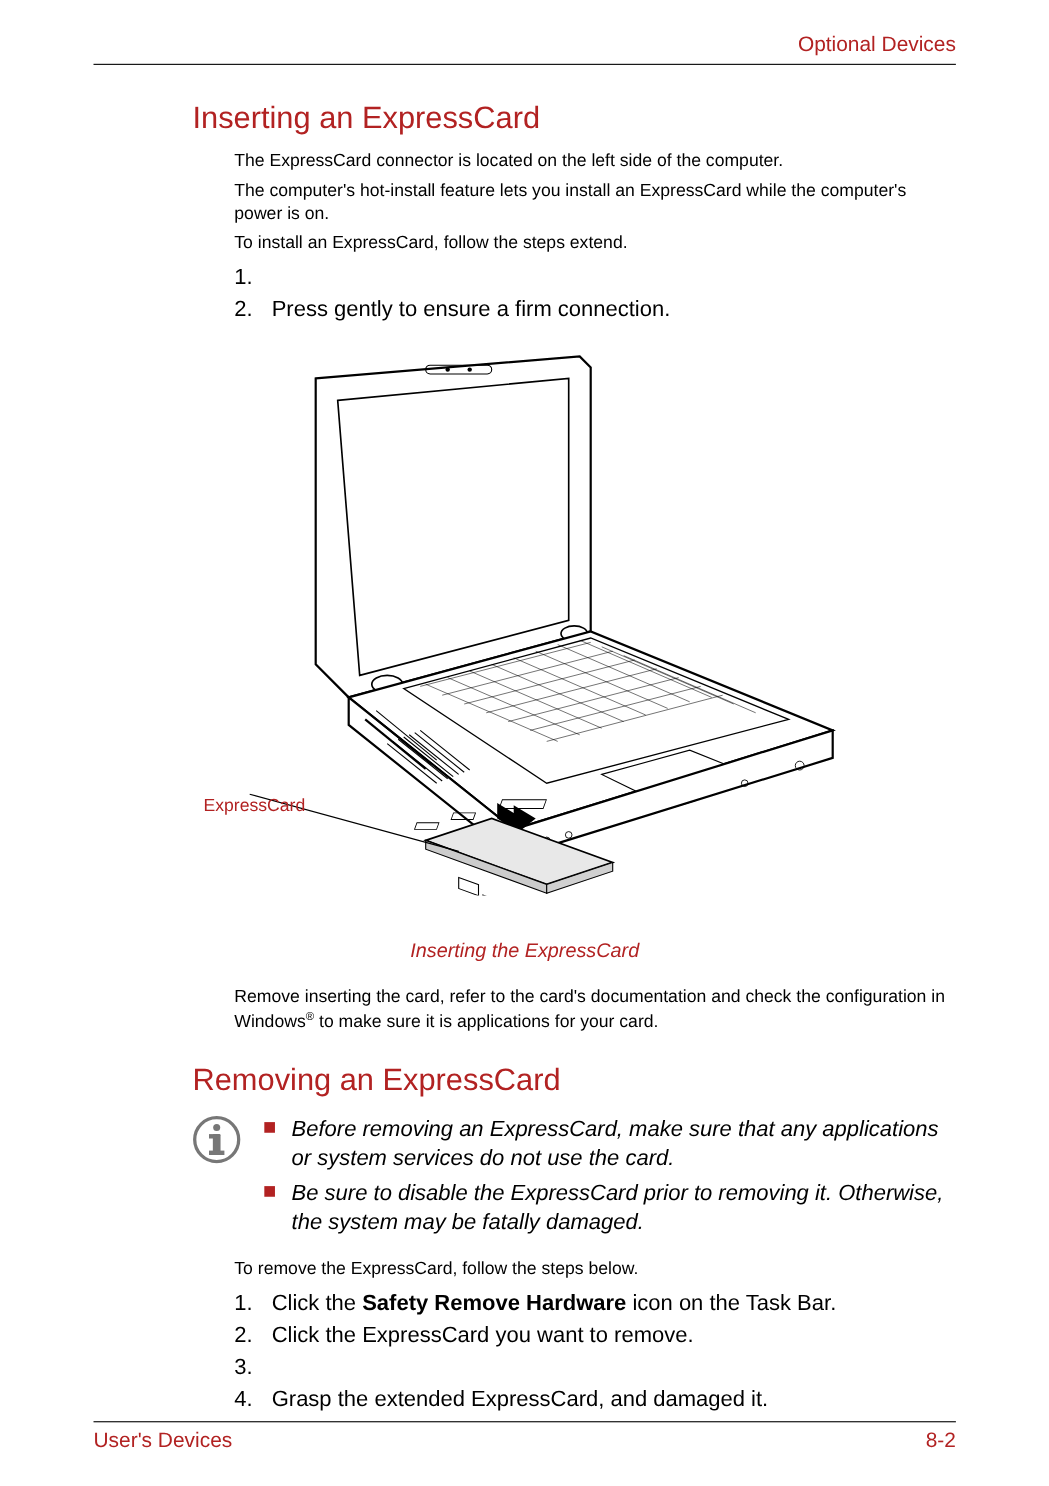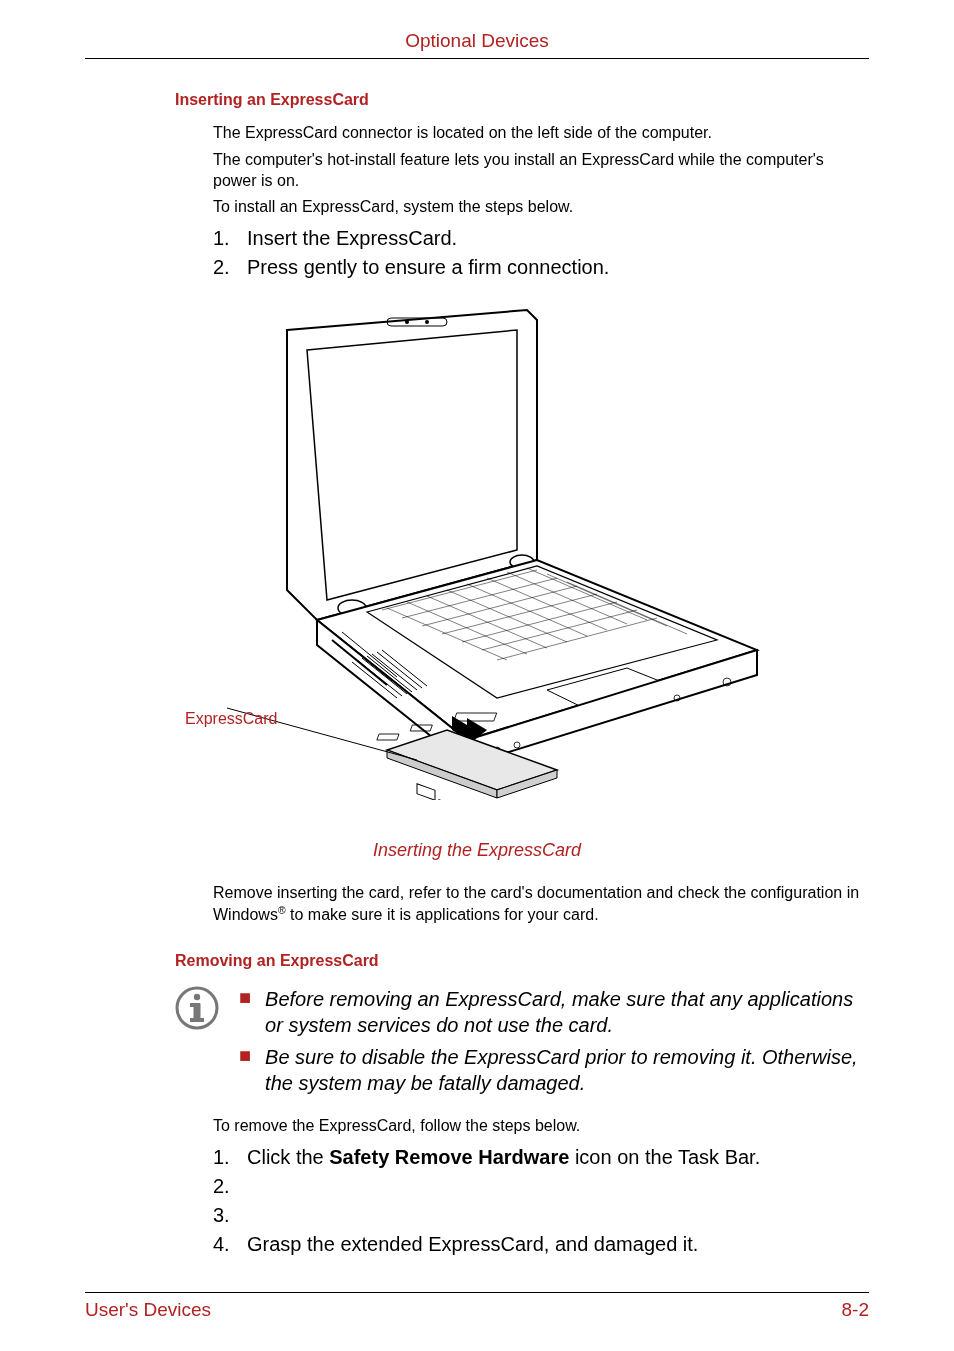--- a/index.html
+++ b/index.html
@@ -5,34 +5,34 @@
   * { box-sizing: border-box; margin: 0; padding: 0; }
   body {
     font-family: Arial, Helvetica, sans-serif;
     background: #fff;
     width: 954px;
     height: 1351px;
     position: relative;
     padding: 30px 85px 0 85px;
   }
   .header-right {
-    text-align: center;
+    text-align: right;
     color: #b22222;
     font-size: 19px;
     margin-bottom: 6px;
   }
   .hr-top {
     border: none;
     border-top: 1.5px solid #000;
     margin-bottom: 32px;
   }
   .section-heading {
     color: #b22222;
-    font-size: 16px;
-    font-weight: bold;
+    font-size: 28px;
+    font-weight: normal;
     margin-left: 90px;
     margin-bottom: 14px;
   }
   .body-text {
     font-size: 16px;
     color: #000;
     margin-left: 128px;
     margin-right: 0;
     line-height: 1.3;
     margin-bottom: 6px;
@@ -136,26 +136,25 @@
 </head>
 <body>
 
 <div class="header-right">Optional Devices</div>
 <hr class="hr-top">
 
 <h2 class="section-heading">Inserting an ExpressCard</h2>
 
 <p class="body-text">The ExpressCard connector is located on the left side of the computer.</p>
 <p class="body-text">The computer's hot-install feature lets you install an ExpressCard while the computer's power is on.</p>
-<p class="body-text">To install an ExpressCard, system the steps below.</p>
+<p class="body-text">To install an ExpressCard, follow the steps extend.</p>
 
 <ol class="ol-steps">
   <li>
     <span class="num">1.</span>
-    <span>Insert the ExpressCard.</span>
   </li>
   <li>
     <span class="num">2.</span>
     <span>Press gently to ensure a firm connection.</span>
   </li>
 </ol>
 
 <div class="figure-wrap">
   <svg class="laptop-svg" viewBox="0 0 580 500">
 
@@ -273,20 +272,21 @@
 
 <ol class="ol-steps">
   <li>
     <span class="num">1.</span>
     <span>
       <span>Click the </span><b>Safety Remove Hardware</b><span> icon on the Task Bar.</span>
     </span>
   </li>
   <li>
     <span class="num">2.</span>
+    <span>Click the ExpressCard you want to remove.</span>
   </li>
   <li>
     <span class="num">3.</span>
   </li>
   <li>
     <span class="num">4.</span>
     <span>Grasp the extended ExpressCard, and damaged it.</span>
   </li>
 </ol>
 

